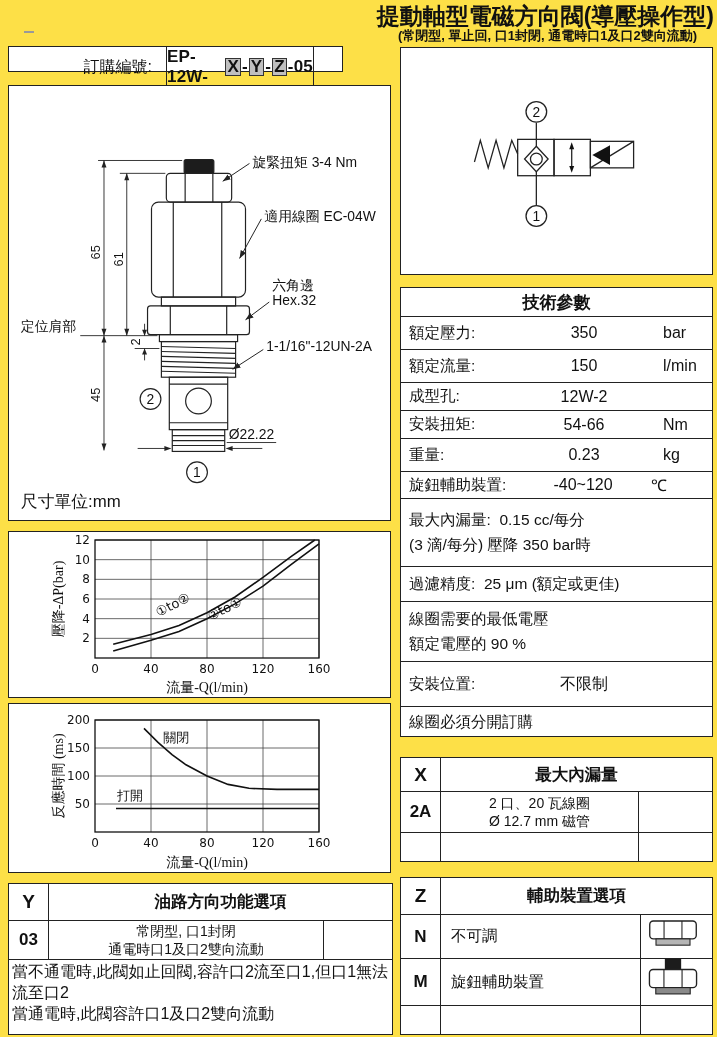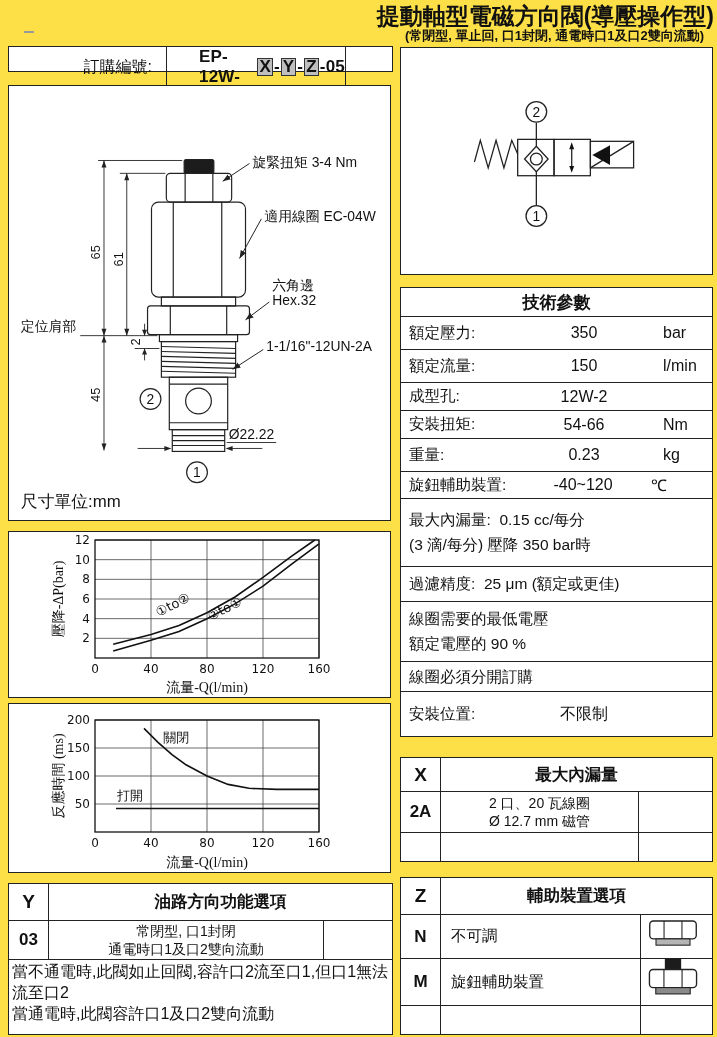--- a/index.html
+++ b/index.html
@@ -1,24 +1,24 @@
 <!DOCTYPE html>
 <html><head>
 <meta charset="utf-8">
 <style>
   html,body{margin:0;padding:0;background:#ffffff;}
   #page{position:relative;width:717px;height:1037px;background:#fde047;
         font-family:"Liberation Sans",sans-serif;color:#111;overflow:hidden;}
   .box{position:absolute;border:1.6px solid #222;box-sizing:border-box;background:#fff;}
   
   .doc-title{position:absolute;top:1px;right:3px;font-size:23px;font-weight:bold;white-space:nowrap;}
-  .doc-subtitle{position:absolute;top:27px;right:13px;font-size:13px;font-weight:bold;white-space:nowrap;}
+  .doc-subtitle{position:absolute;top:27px;right:20px;font-size:13px;font-weight:bold;white-space:nowrap;}
   .stray{position:absolute;left:24px;top:31px;width:10px;height:2px;background:#999;}
   
-  .order{left:8px;top:46px;width:385px;height:26px;display:grid;grid-template-columns:158px 147px 1fr;gap:32px;}
+  .order{left:8px;top:46px;width:335px;height:26px;display:grid;grid-template-columns:158px 147px 1fr;}
   .order .c1{border-right:1.2px solid #222;display:flex;align-items:center;justify-content:flex-end;
              padding-right:14px;font-size:16px;}
   .order .c2{border-right:1.2px solid #222;display:flex;align-items:center;justify-content:center;
              font-size:17px;font-weight:bold;letter-spacing:.2px;}
   .codebox{display:inline-block;background:#bfbfbf;border:1.6px solid #333;padding:0 1px;line-height:16px;margin:0 1px;}
   
   .draw{left:8px;top:85px;width:383px;height:436px;}
   .draw svg{display:block;}
   .dtxt{font-size:14px;fill:#111;}
   .dtxt-big{font-size:17px;fill:#111;}
@@ -321,27 +321,27 @@
       <div class="l"><span>最大內漏量:</span>&nbsp;&nbsp;<span>0.15 cc/每分</span></div>
       <div class="l">(3 滴/每分) 壓降 350 bar時</div>
     </div>
     <div class="trow freerow" style="height:35px">
       <div class="l"><span>過濾精度:</span>&nbsp;&nbsp;<span>25 μm (額定或更佳)</span></div>
     </div>
     <div class="trow freerow" style="height:60px">
       <div class="l">線圈需要的最低電壓</div>
       <div class="l">額定電壓的 90 %</div>
     </div>
-    <div class="trow freerow" style="height:30px">
-      <div class="l">線圈必須分開訂購</div>
-    </div>
     <div class="trow prow" style="flex:1">
       <span class="lab">安裝位置:</span>
       <span class="val">不限制</span>
       <span class="unit"></span>
+    </div>
+    <div class="trow freerow" style="height:30px">
+      <div class="l">線圈必須分開訂購</div>
     </div>
   </div>
 
   <div class="box xtab">
     <div class="opt-header">
       <div class="k">X</div>
       <div class="h">最大內漏量</div>
     </div>
     <div class="opt-row row1">
       <div class="k">2A</div>

